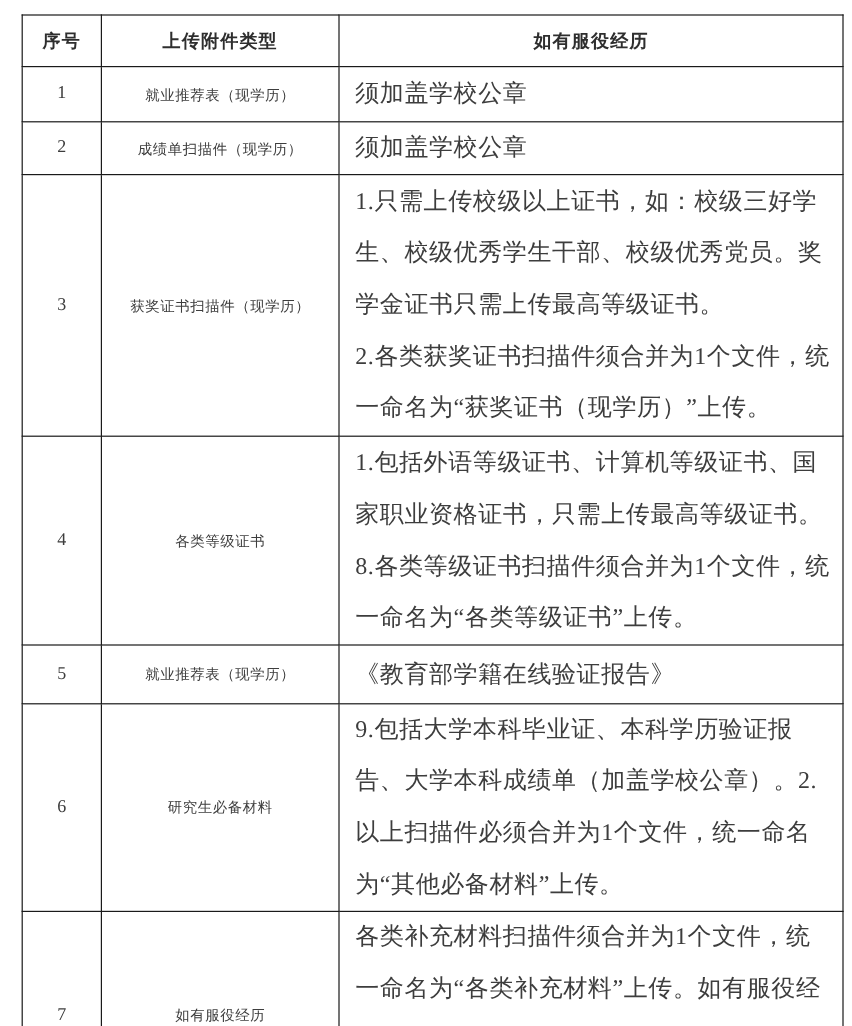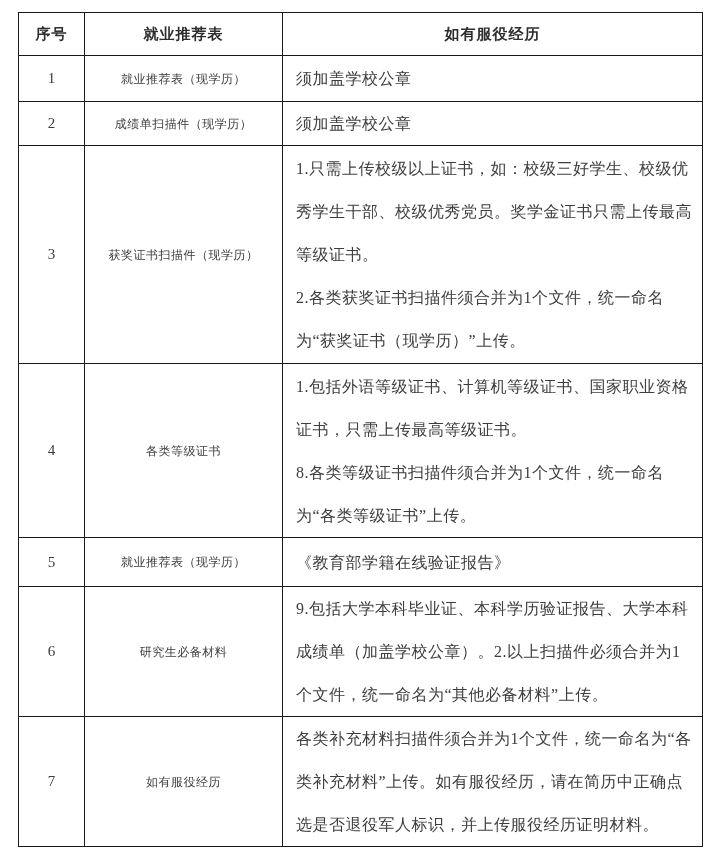--- a/index.html
+++ b/index.html
@@ -39,40 +39,40 @@
   }
   td.type {
     text-align: center;
     font-size: 12px;
     letter-spacing: 0.5px;
     line-height: 42px;
     padding: 0 7px;
   }
   td.req {
     text-align: left;
-    font-size: 16px;
+    font-size: 20px;
     letter-spacing: 0.5px;
     line-height: 43px;
     padding: 0 10px 0 13px;
   }
   td.req p, td.type p { margin: 0; }
 </style>
 </head>
 <body>
 
 <table class="doc-table">
   <colgroup>
     <col class="c-seq">
     <col class="c-type">
     <col class="c-req">
   </colgroup>
   <thead>
     <tr style="height:43px">
       <th>序号</th>
-      <th>就业推荐表</th>
+      <th>上传附件类型</th>
       <th>如有服役经历</th>
     </tr>
   </thead>
   <tbody>
     <tr style="height:46px">
       <td class="seq">1</td>
       <td class="type">就业推荐表（现学历）</td>
       <td class="req">
           <p>须加盖学校公章</p>
         </td>

